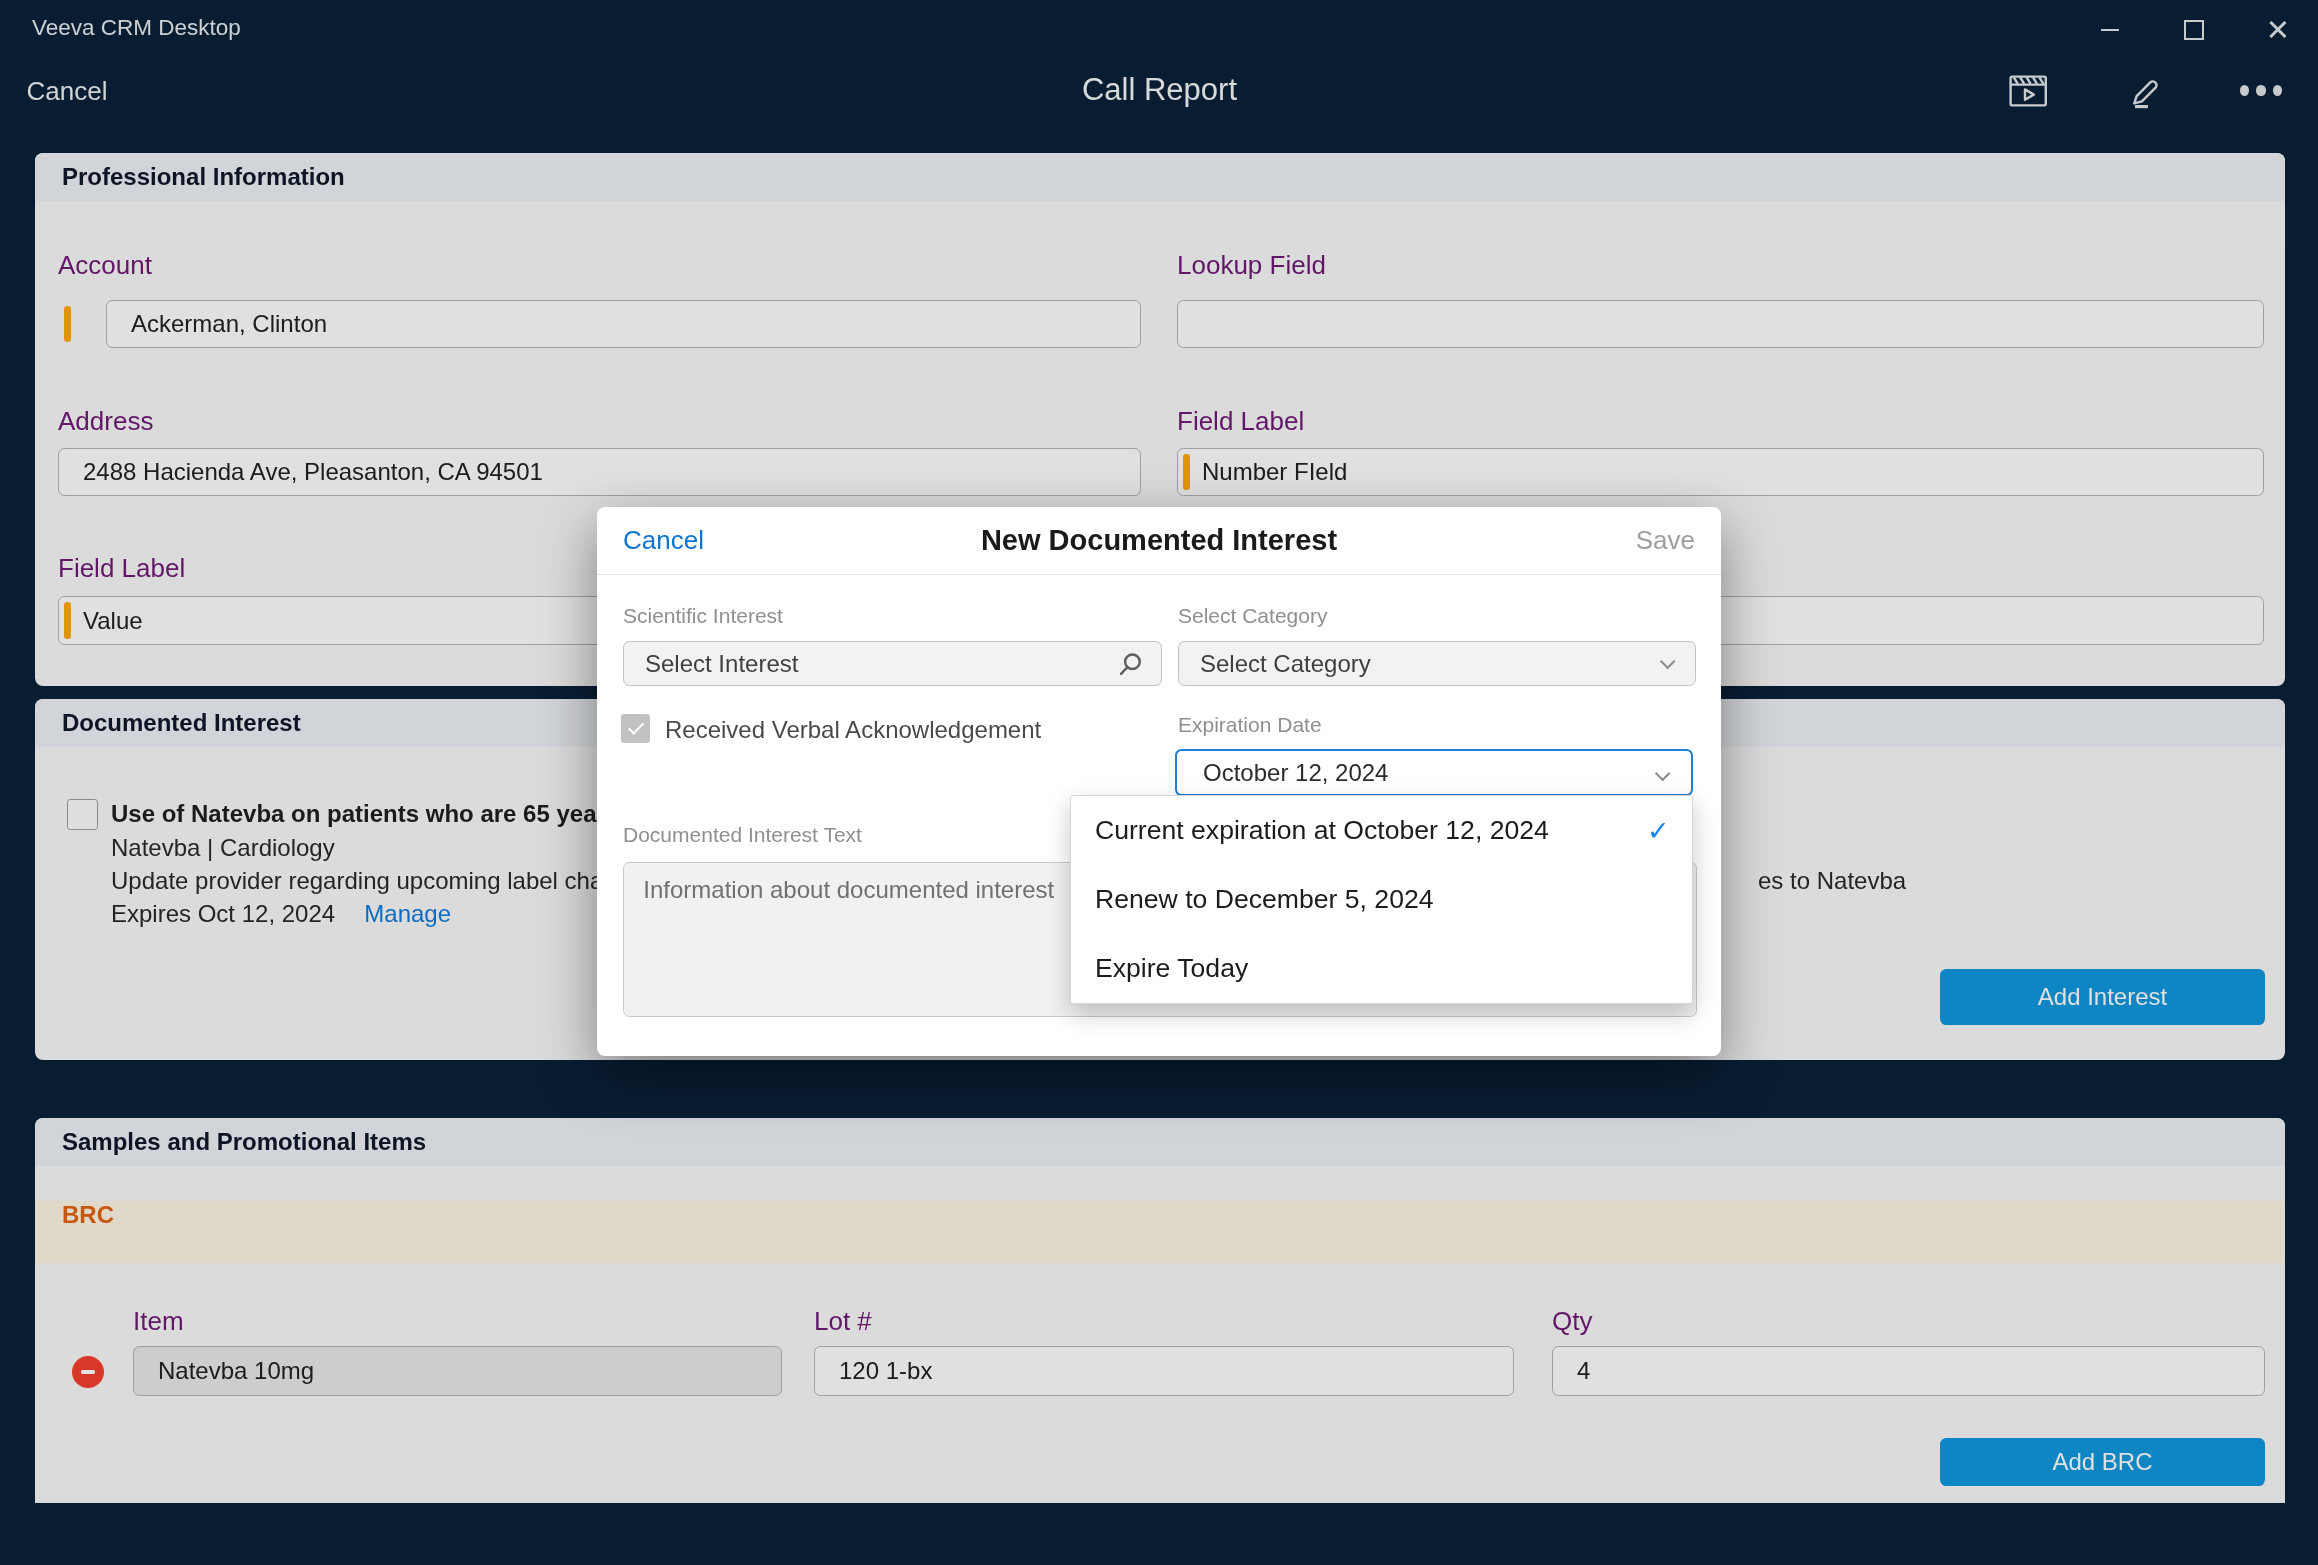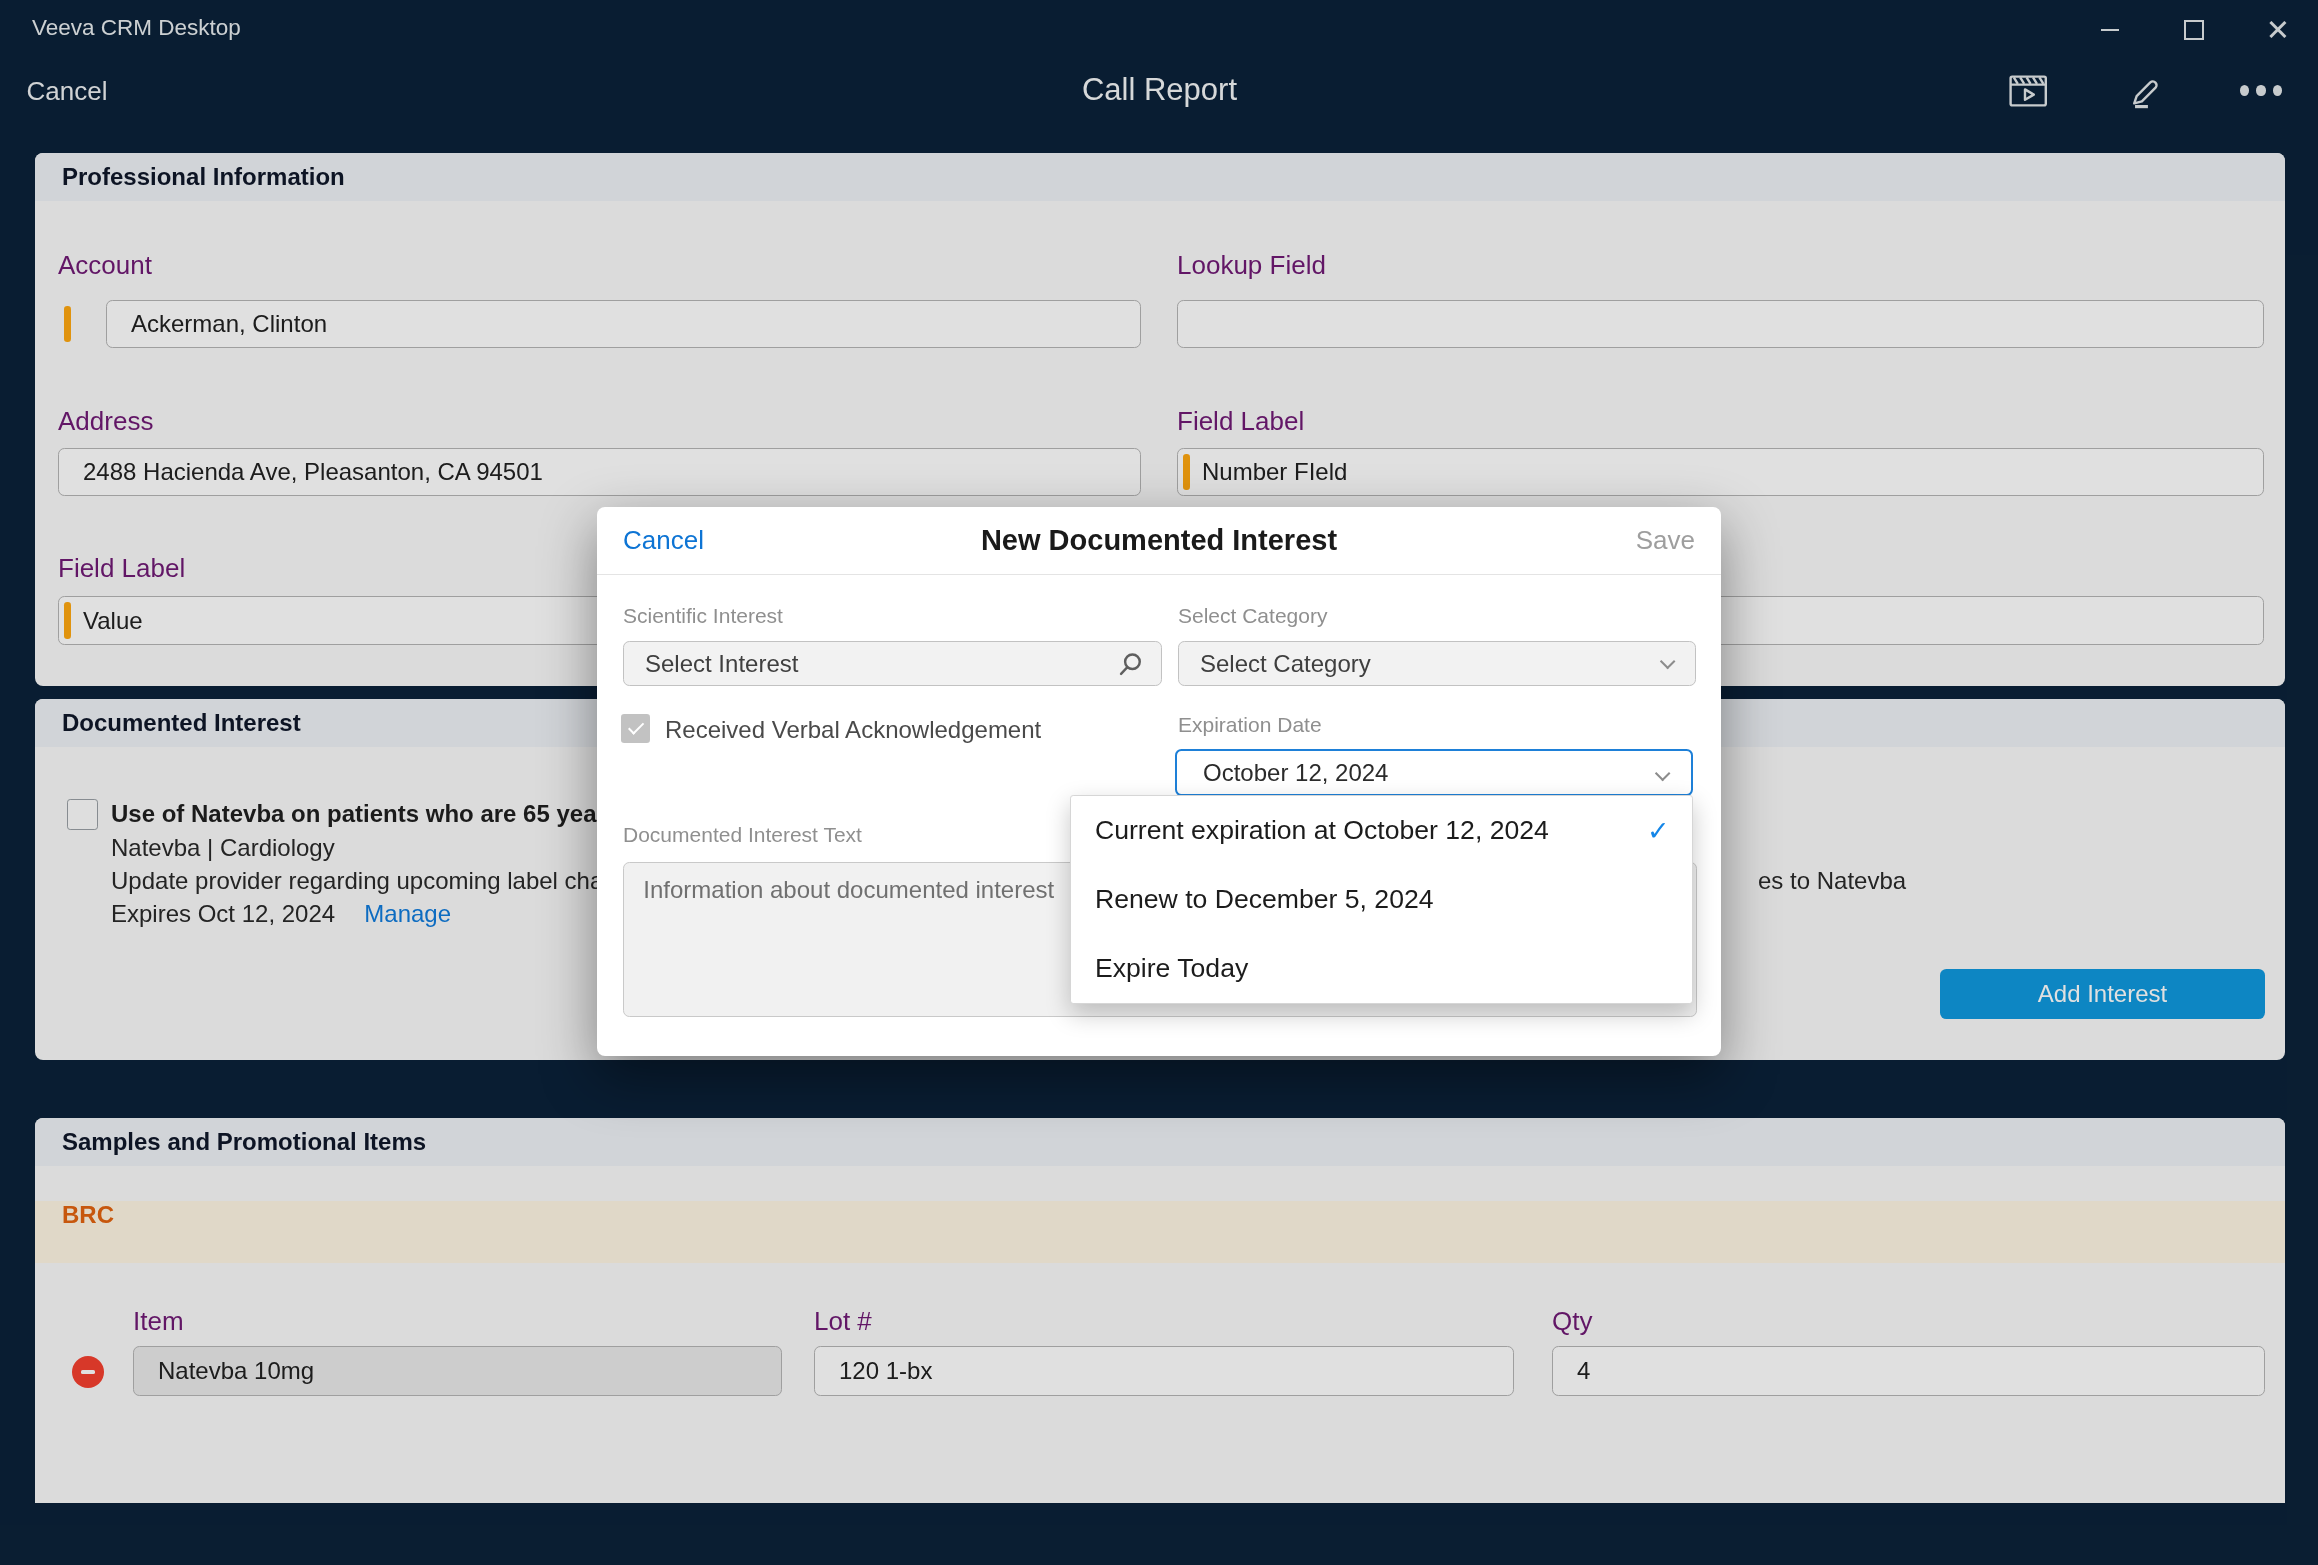--- a/index.html
+++ b/index.html
@@ -184,21 +184,21 @@
 
   <div class="di-line clip" style="top:99px;font-weight:600;color:#1f1f1f;">Use of Natevba on patients who are 65 years old</div>
   <div class="di-line" style="top:133px;">Natevba | Cardiology</div>
   <div class="di-line clip" style="top:166px;">Update provider regarding upcoming label chang</div>
   <div class="di-line" style="left:1723px;top:166px;">es to Natevba</div>
   <div class="di-line" style="top:199px;">
     <span>Expires Oct 12, 2024</span>
     <span class="link" style="margin-left:22.5px;">Manage</span>
   </div>
 
-  <button class="abs btn-primary" style="left:1905px;top:270px;width:325px;height:50px;">Add Interest</button>
+  <button class="abs btn-primary" style="left:1905px;top:270px;width:325px;height:56px;">Add Interest</button>
 </div>
 
 <div class="abs card" style="top:1118px;height:385px;border-bottom-left-radius:0;border-bottom-right-radius:0;">
   <div class="card-hd">
     <span>Samples and Promotional Items</span>
   </div>
 
   <div class="tan-bar" style="top:83px;height:62px;">
     <span>BRC</span>
   </div>
@@ -215,20 +215,21 @@
   <div class="abs f-label" style="left:779px;top:188px;">Lot #</div>
   <div class="fwrap" style="left:779px;top:228px;width:700px;height:50px;">
     <input class="f-input" readonly="" value="120 1-bx" style="">
   </div>
 
   <div class="abs f-label" style="left:1517px;top:188px;">Qty</div>
   <div class="fwrap" style="left:1517px;top:228px;width:713px;height:50px;">
     <input class="f-input" readonly="" value="4" style="">
   </div>
 
+  <button class="abs btn-primary" style="left:1905px;top:320px;width:325px;height:48px;">Add BRC</button>
 
   <div class="tan-bar" style="top:414px;height:53px;">
     <span>Samples</span>
   </div>
 </div>
 
 <div class="dim"></div>
 
 <div class="abs modal">
   <div class="m-hd">

